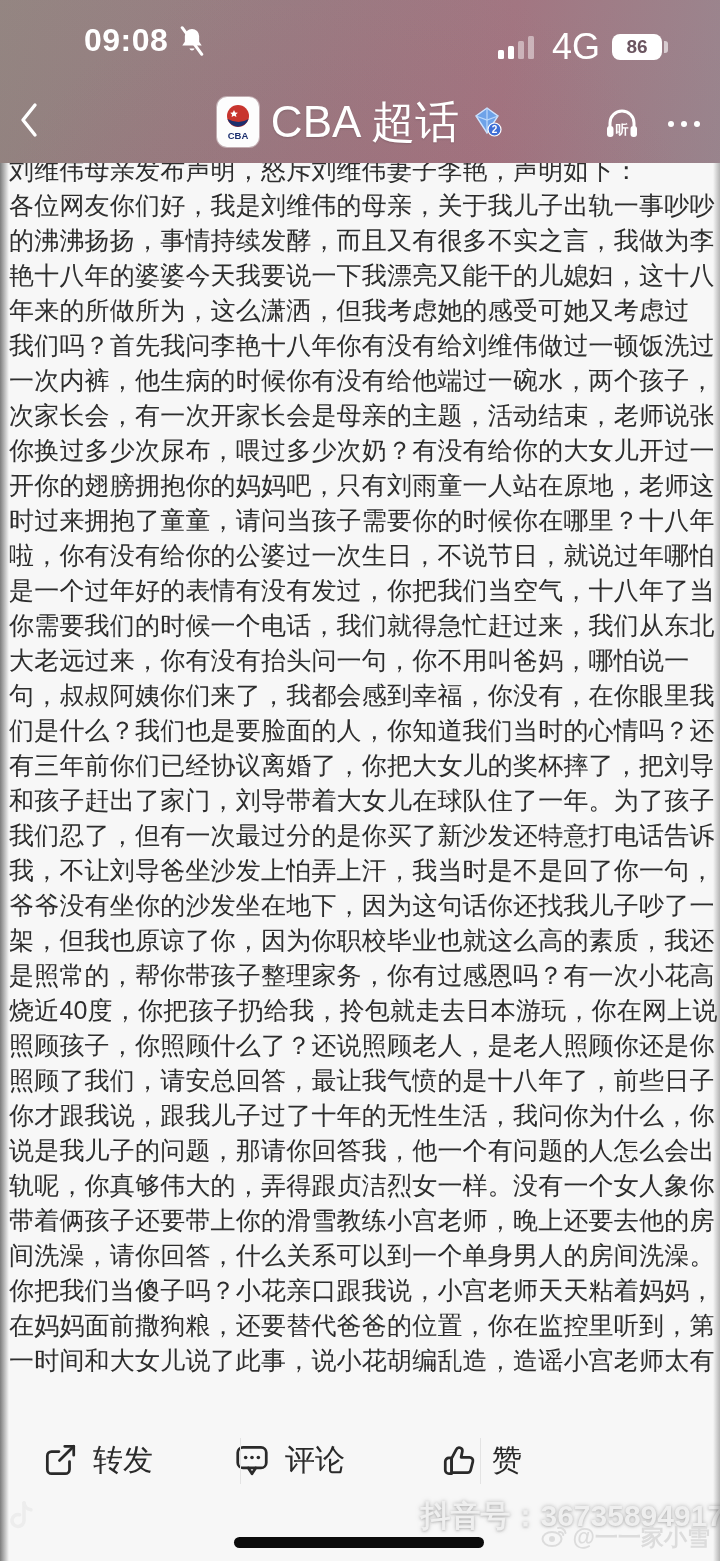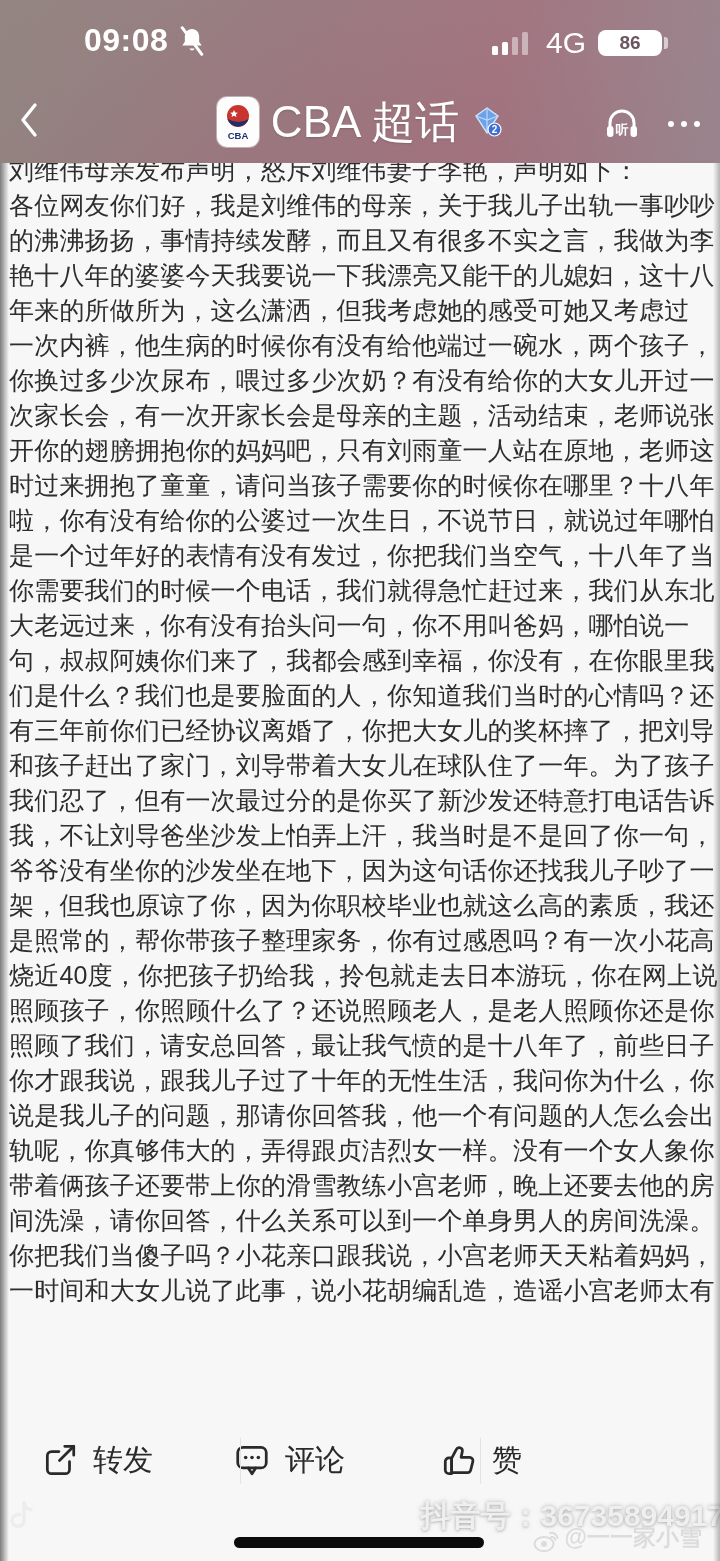--- a/index.html
+++ b/index.html
@@ -9,22 +9,22 @@
     background:
       radial-gradient(90% 60% at 48% 40%, rgba(170,95,115,.50), rgba(0,0,0,0) 72%),
       linear-gradient(to bottom, rgba(255,255,255,.05), rgba(70,25,40,.16)),
       linear-gradient(100deg,#8e7f7b 0%,#94757c 30%,#9d6f7b 52%,#958089 76%,#90858e 100%);
   }
   
   .statusbar{position:absolute;top:22px;left:0;right:0;height:46px;color:#fff;}
   .sb-left{position:absolute;left:84px;top:0;display:flex;align-items:center;gap:10px;}
   .sb-time{font-size:32px;font-weight:700;letter-spacing:.5px;}
   .sb-right{position:absolute;right:58px;top:4px;display:flex;align-items:center;gap:12px;}
-  .sb-net{font-size:30px;font-weight:500;}
-  .battery{position:relative;width:64px;height:26px;background:#fff;border-radius:8px;
+  .sb-net{font-size:36px;font-weight:500;}
+  .battery{position:relative;width:50px;height:26px;background:#fff;border-radius:8px;
     display:flex;align-items:center;justify-content:center;}
   .battery span{font-size:19px;font-weight:700;color:#6b5560;}
   .battery .nub{position:absolute;right:-6px;top:7px;width:4px;height:12px;background:rgba(255,255,255,.6);border-radius:0 3px 3px 0;}
   
   .navbar{position:absolute;top:92px;left:0;right:0;height:60px;color:#fff;padding-left:40px;}
   .back{position:absolute;left:16px;top:8px;width:30px;height:44px;}
   .nav-center{position:absolute;left:0;right:0;top:0;height:60px;display:flex;align-items:center;justify-content:center;gap:12px;}
   .cba-box{width:42px;height:50px;background:#fdfdfd;border-radius:10px;display:flex;align-items:center;justify-content:center;box-shadow:0 0 0 1px rgba(255,255,255,.4);}
   .nav-title{font-size:44px;font-weight:400;text-shadow:0 1px 2px rgba(0,0,0,.15);}
   .nav-right{position:absolute;right:16px;top:0;height:60px;display:flex;align-items:center;gap:20px;}
@@ -40,21 +40,21 @@
   .action-bar{position:absolute;left:1px;top:1422px;width:576px;height:76px;display:flex;background:transparent;}
   .action-btn{flex:1;display:flex;align-items:center;justify-content:center;gap:14px;color:#2a2a2a;}
   .action-btn .lbl{font-size:30px;font-weight:500;}
   .divider{position:absolute;top:1438px;width:1px;height:46px;background:#e3e3e3;}
   .div1{left:240px;} .div2{left:480px;}
   
   .douyin-mark{position:absolute;top:1496px;left:4px;width:720px;display:flex;align-items:center;justify-content:space-between;gap:8px;
     color:#efefef;font-size:30px;font-weight:700;
     text-shadow:0 0 4px rgba(130,130,130,.55),0 1px 2px rgba(150,150,150,.35);}
   .home-indicator{position:absolute;left:234px;top:1537px;width:250px;height:11px;border-radius:6px;background:#0b0b0b;}
-  .weibo-mark{position:absolute;right:18px;top:1522px;display:flex;align-items:flex-end;gap:5px;
+  .weibo-mark{position:absolute;right:10px;top:1522px;display:flex;align-items:flex-start;gap:5px;
     color:#dcdcdc;font-size:23px;font-weight:600;}
   svg{display:block;}
 </style>
 </head>
 <body>
 
 <div class="screen">
 
   <div class="statusbar">
     <div class="sb-left">
@@ -129,23 +129,24 @@
     </div>
   </div>
 
   <div class="card">
     <div class="post-text">
         <div class="tline">刘维伟母亲发布声明，怒斥刘维伟妻子李艳，声明如下：</div>
         <div class="tline">各位网友你们好，我是刘维伟的母亲，关于我儿子出轨一事吵吵</div>
         <div class="tline">的沸沸扬扬，事情持续发酵，而且又有很多不实之言，我做为李</div>
         <div class="tline">艳十八年的婆婆今天我要说一下我漂亮又能干的儿媳妇，这十八</div>
         <div class="tline">年来的所做所为，这么潇洒，但我考虑她的感受可她又考虑过</div>
+        <div class="tline">我们吗？首先我问李艳十八年你有没有给刘维伟做过一顿饭洗过</div>
         <div class="tline">一次内裤，他生病的时候你有没有给他端过一碗水，两个孩子，</div>
+        <div class="tline">次家长会，有一次开家长会是母亲的主题，活动结束，老师说张</div>
         <div class="tline">你换过多少次尿布，喂过多少次奶？有没有给你的大女儿开过一</div>
-        <div class="tline">次家长会，有一次开家长会是母亲的主题，活动结束，老师说张</div>
         <div class="tline">开你的翅膀拥抱你的妈妈吧，只有刘雨童一人站在原地，老师这</div>
         <div class="tline">时过来拥抱了童童，请问当孩子需要你的时候你在哪里？十八年</div>
         <div class="tline">啦，你有没有给你的公婆过一次生日，不说节日，就说过年哪怕</div>
         <div class="tline">是一个过年好的表情有没有发过，你把我们当空气，十八年了当</div>
         <div class="tline">你需要我们的时候一个电话，我们就得急忙赶过来，我们从东北</div>
         <div class="tline">大老远过来，你有没有抬头问一句，你不用叫爸妈，哪怕说一</div>
         <div class="tline">句，叔叔阿姨你们来了，我都会感到幸福，你没有，在你眼里我</div>
         <div class="tline">们是什么？我们也是要脸面的人，你知道我们当时的心情吗？还</div>
         <div class="tline">有三年前你们已经协议离婚了，你把大女儿的奖杯摔了，把刘导</div>
         <div class="tline">和孩子赶出了家门，刘导带着大女儿在球队住了一年。为了孩子</div>
@@ -156,20 +157,21 @@
         <div class="tline">是照常的，帮你带孩子整理家务，你有过感恩吗？有一次小花高</div>
         <div class="tline">烧近40度，你把孩子扔给我，拎包就走去日本游玩，你在网上说</div>
         <div class="tline">照顾孩子，你照顾什么了？还说照顾老人，是老人照顾你还是你</div>
         <div class="tline">照顾了我们，请安总回答，最让我气愤的是十八年了，前些日子</div>
         <div class="tline">你才跟我说，跟我儿子过了十年的无性生活，我问你为什么，你</div>
         <div class="tline">说是我儿子的问题，那请你回答我，他一个有问题的人怎么会出</div>
         <div class="tline">轨呢，你真够伟大的，弄得跟贞洁烈女一样。没有一个女人象你</div>
         <div class="tline">带着俩孩子还要带上你的滑雪教练小宫老师，晚上还要去他的房</div>
         <div class="tline">间洗澡，请你回答，什么关系可以到一个单身男人的房间洗澡。</div>
         <div class="tline">你把我们当傻子吗？小花亲口跟我说，小宫老师天天粘着妈妈，</div>
+        <div class="tline">在妈妈面前撒狗粮，还要替代爸爸的位置，你在监控里听到，第</div>
         <div class="tline">一时间和大女儿说了此事，说小花胡编乱造，造谣小宫老师太有</div>
       </div>
   </div>
 
   <div class="action-bar">
     <div class="action-btn">
       <span>
         <svg width="38" height="38" viewBox="0 0 36 36" fill="none" stroke="#2a2a2a" stroke-width="2.6" stroke-linecap="round" stroke-linejoin="round">
           <path d="M22.5 5H31v8.5"></path>
           <path d="M31 5 17.5 18.5"></path>

